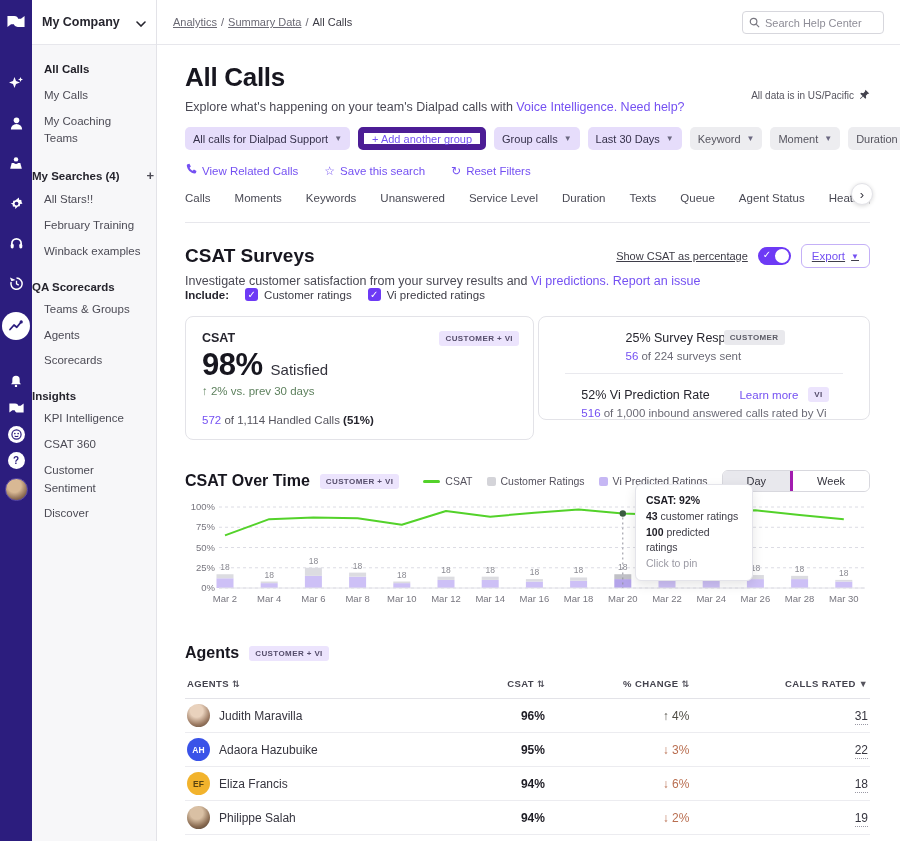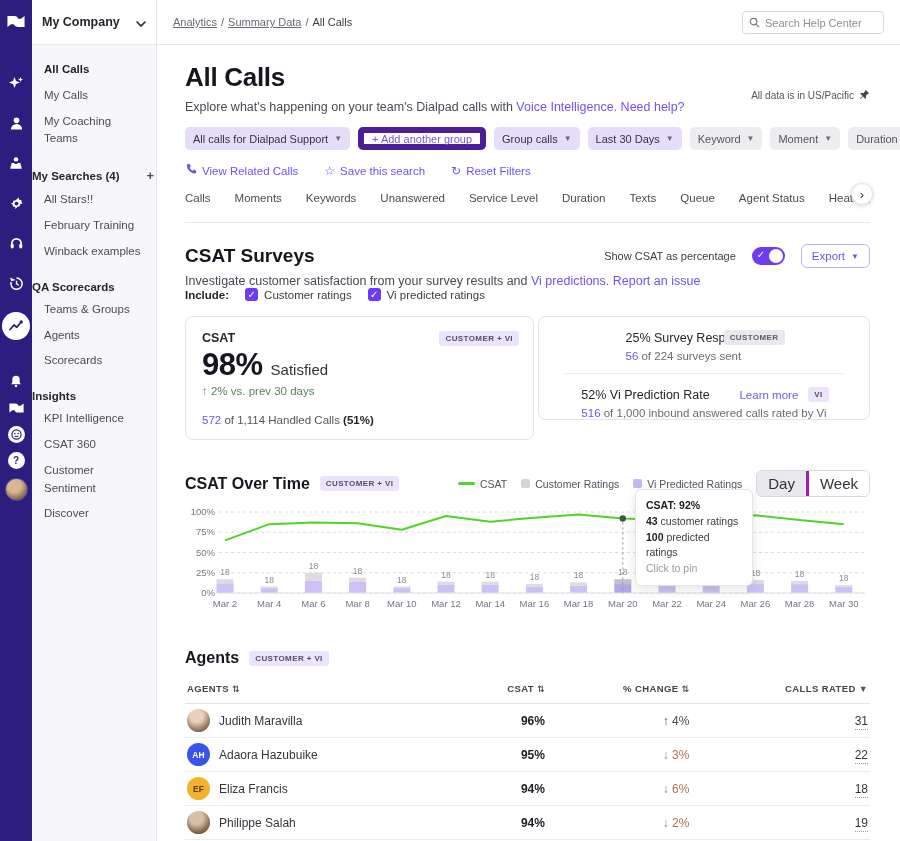--- a/index.html
+++ b/index.html
@@ -70,21 +70,21 @@
   
   .tabs{ display:flex; gap:24px; margin-top:14px; border-bottom:1px solid var(--border); position:relative;
     height:31px; overflow:hidden; padding-right:26px;}
   .tab{ font-size:11.5px; color:#4a4a55; cursor:pointer; white-space:nowrap; padding-bottom:12px; position:relative;}
   .tabs-more{ position:absolute; right:27px; top:183px; width:22px; height:22px; border-radius:50%;
     background:#fff; border:1px solid #e3e3e8; box-shadow:0 1px 4px rgba(0,0,0,.15); display:flex;
     align-items:center; justify-content:center; font-size:13px; color:#35343e; cursor:pointer; z-index:4;}
   
   .sec-head{ display:flex; align-items:center; margin-top:21px;}
   .sec-head h2{ font-size:19px; color:var(--txt-dark);}
-  .sec-right{ margin-left:auto; display:flex; align-items:center; gap:16px;}
+  .sec-right{ margin-left:auto; display:flex; align-items:center; gap:10px;text-decoration:underline;}
   .toggle-label{ font-size:11px; color:#3c3b45;}
   .toggle{ width:33px; height:18px; border-radius:9px; background:#6d3af5; position:relative; cursor:pointer;}
   .toggle .knob{ position:absolute; right:2px; top:2px; width:14px; height:14px; border-radius:50%; background:#fff;}
   .toggle .tchk{ position:absolute; left:5px; top:2px; color:#fff; font-size:10px;}
   .export-btn{ border:1px solid #c4b0f7; color:var(--accent); background:#fff; border-radius:6px;
     font-size:11.5px; padding:5px 10px; display:flex; gap:6px; align-items:center; cursor:pointer;}
   .export-btn .caret{ font-size:8px;}
   .include-row{ display:flex; align-items:center; gap:16px; font-size:11.5px; color:#3c3b45;}
   .include-label{ font-weight:bold; color:#26252e;}
   .cbwrap{ display:flex; align-items:center; gap:6px; cursor:pointer;}
@@ -117,21 +117,21 @@
   .learn{ font-size:11.5px; color:var(--accent); cursor:pointer;}
   
   .chart-head{ display:flex; align-items:center; margin-top:30px; gap:10px;}
   .chart-head h2{ font-size:16px; color:var(--txt-dark);}
   .legend{ margin-left:auto; display:flex; align-items:center; gap:14px; font-size:10.5px; color:#55525e;}
   .litem{ display:flex; align-items:center; gap:5px;}
   .sw-line{ width:17px; height:3px; border-radius:2px; background:var(--green);}
   .sw-sq{ width:9px; height:9px; border-radius:2px;}
   .sw-gray{ background:#d4d4d9;} .sw-purple{ background:#c6b7f4;}
   .seg{ display:flex; border:1px solid #d8d8de; border-radius:6px; overflow:hidden; margin-left:4px;}
-  .seg .opt{ font-size:15px; padding:4px 11px; cursor:pointer; color:#33323c; background:#fff;}
+  .seg .opt{ font-size:11px; padding:4px 24px; cursor:pointer; color:#33323c; background:#fff;}
   .seg .opt.active{ background:#e8e8ed;}
   .seg .opt + .opt{ border-left:3px solid #a21caf;}
   .chart-wrap{ position:relative; margin-top:8px; height:118px;}
   .tooltip{ position:absolute; left:450px; top:-16px; width:118px; background:#fff; border:1px solid #e4e4ea;
     border-radius:6px; box-shadow:0 4px 12px rgba(0,0,0,.10); padding:8px 10px; font-size:10.5px;
     color:#3c3b45; z-index:5; line-height:1.5;}
   .tooltip .tt{ font-weight:bold; color:#1d1c24;}
   .tooltip b{ color:#1d1c24;}
   .tooltip .hint{ color:#9b9aa4;}
   

